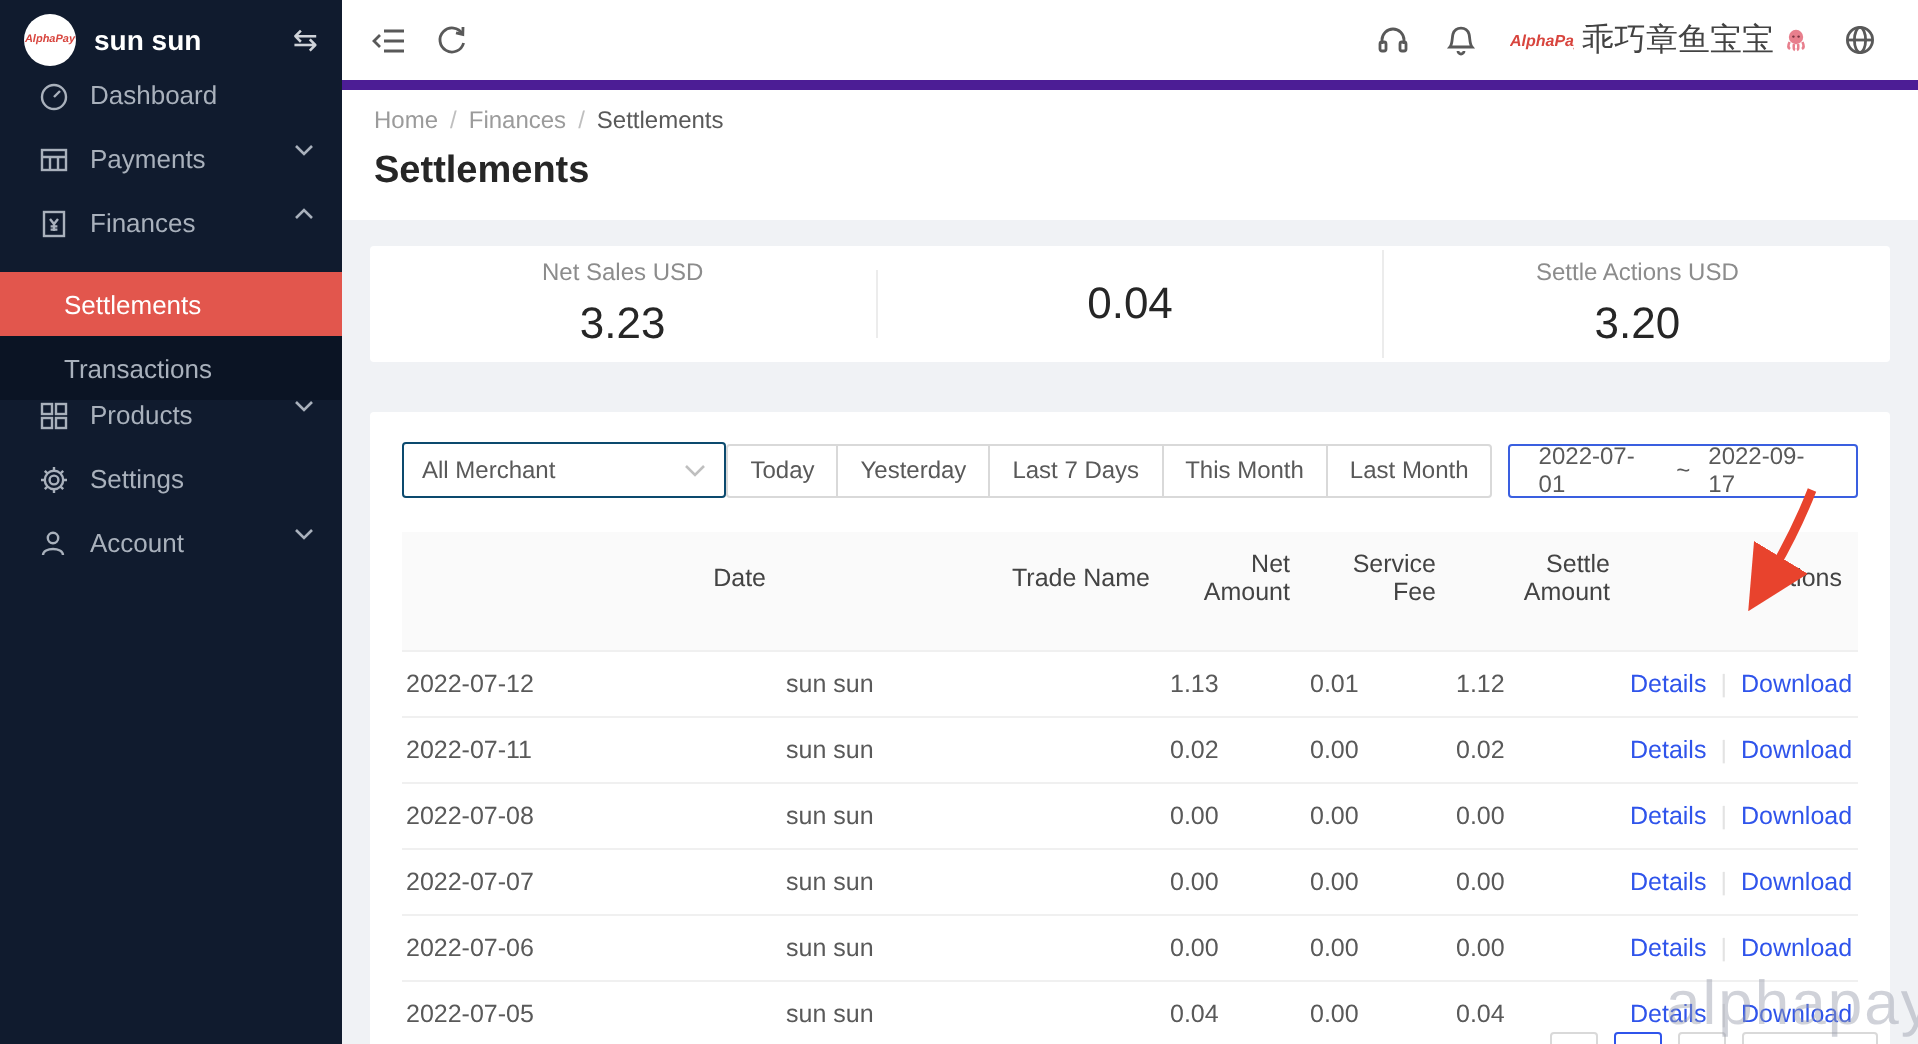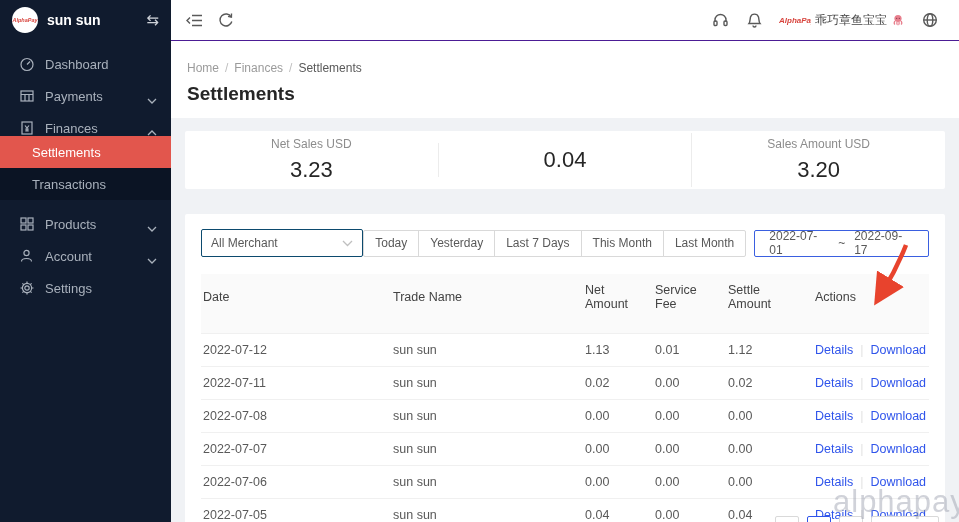--- a/index.html
+++ b/index.html
@@ -11,39 +11,39 @@
   a { text-decoration:none; }
 
   
   .sidebar { position:absolute; left:0; top:0; width:171px; height:522px; background:#101b2e; z-index:3; }
   .logo-row { height:40px; display:flex; align-items:center; padding:0 12px; gap:9px; }
   .logo-circle { width:26px; height:26px; border-radius:50%; background:#fff; display:flex; align-items:center; justify-content:center; flex:none; overflow:hidden; }
   .logo-circle span { font-size:5.5px; color:#d8453e; font-weight:bold; font-style:italic; }
   .merchant-name { color:#fff; font-weight:bold; font-size:14px; flex:1; white-space:nowrap; }
   .collapse-ic { color:#cfd3d9; font-size:15px; cursor:pointer; }
   .menu { padding-top:0; }
-  .menu-item { height:32px; display:flex; align-items:flex-end; padding:0 14px 0 19px; color:#a9b1bc; font-size:13px; cursor:pointer; }
+  .menu-item { height:32px; display:flex; align-items:flex-start; padding:0 14px 0 19px; color:#a9b1bc; font-size:13px; cursor:pointer; }
   .menu-item .mi-icon { width:16px; height:16px; margin-right:10px; flex:none; display:flex; }
   .menu-item .mi-label { flex:1; white-space:nowrap; }
   .menu-item .chev { width:10px; height:6px; flex:none; }
   .submenu-wrap { background:#0b1424; }
   .sub-item { height:32px; display:flex; align-items:center; padding-left:32px; color:#a9b1bc; font-size:13px; cursor:pointer; }
   .sub-item.selected { background:#e2564d; color:#fff; }
   svg.sic { stroke:#a9b1bc; fill:none; stroke-width:1.2; }
   svg.tic { stroke:#595959; fill:none; stroke-width:1.4; }
 
   
   .main { position:absolute; left:171px; top:0; width:788px; height:522px; }
   .topbar { height:40px; background:#fff; display:flex; align-items:center; padding:0 20px 0 14px; }
   .tb-left { display:flex; align-items:center; gap:14px; }
   .tb-icon { width:18px; height:18px; display:flex; align-items:center; justify-content:center; cursor:pointer; }
   .tb-right { margin-left:auto; display:flex; align-items:center; gap:16px; }
   .tb-user { display:flex; align-items:center; gap:4px; cursor:pointer; }
-  .tb-user .uname { font-size:12px; color:#434343; }
-  .page-header { background:#fff; padding:20px 16px 13px 16px; border-top:1px solid #4c1d95; }
+  .tb-user .uname { font-size:16px; color:#434343; }
+  .page-header { background:#fff; padding:8px 16px 13px 16px; border-top:5px solid #4c1d95; }
   .breadcrumb { font-size:12px; color:#9b9b9b; margin-bottom:8px; }
   .breadcrumb .bc-sep { margin:0 6px; color:#bfbfbf; }
   .breadcrumb .bc-last { color:#595959; }
   .page-title { font-size:19px; font-weight:bold; color:#262626; }
 
   .content { padding:13px 14px 0 14px; }
 
   
   .stats-card { background:#fff; height:58px; display:flex; align-items:center; margin-bottom:25px; border-radius:2px; }
   .stat { flex:1; text-align:center; }
@@ -61,21 +61,21 @@
   .filter-right { margin-left:auto; display:flex; align-items:flex-end; }
   .btn-group { display:flex; }
   .range-btn { height:27px; padding:0 11px; background:#fff; border:1px solid #d9d9d9; margin-left:-1px;
     font-size:12px; color:#595959; display:flex; align-items:center; cursor:pointer; white-space:nowrap; }
   .range-btn:first-child { border-radius:2px 0 0 2px; margin-left:0; }
   .range-btn:last-child { border-radius:0 2px 2px 0; }
   .date-range { height:27px; margin-left:8px; border:1px solid #3a5fe0; border-radius:2px; background:#fff;
     display:flex; align-items:center; padding:0 14px; font-size:12px; color:#595959; gap:9px; cursor:pointer; }
 
   table.data { width:100%; border-collapse:collapse; table-layout:fixed; }
-  table.data th { background:#fafafa; font-weight:500; color:#434343; font-size:12.5px; text-align:left;
+  table.data th { background:#fafafa; font-weight:500; color:#434343; font-size:12.5px; text-align:right;
     padding:9px 8px 22px 2px; border-bottom:1px solid #f0f0f0; }
   table.data td { font-size:12.5px; color:#595959; padding:9px 8px 9px 2px; border-bottom:1px solid #f0f0f0; }
   td.actions a { color:#2f54eb; font-size:12.5px;text-align:right; }
   td.actions .sep { color:#e3e3e3; margin:0 7px; }
 
   
   .pagination { position:absolute; left:775px; top:516px; display:flex; gap:8px; z-index:2; }
   .pg-box { width:24px; height:24px; border:1px solid #d9d9d9; border-radius:2px; background:#fff; cursor:pointer; }
   .pg-box.active { border-color:#2f54eb; }
   .pg-size { width:68px; height:24px; border:1px solid #d9d9d9; border-radius:2px; background:#fff; cursor:pointer; }
@@ -153,39 +153,39 @@
       </span>
       <span class="mi-label">Products</span>
       <svg class="chev" viewBox="0 0 10 6">
           <polyline points="1,1 5,5 9,1" fill="none" stroke="#a9b1bc" stroke-width="1.3"></polyline>
         </svg>
     </div>
 
     <div class="menu-item">
       <span class="mi-icon">
         <svg class="sic" width="16" height="16" viewBox="0 0 16 16">
+          <circle cx="8" cy="8" r="2.2"></circle>
+            <circle cx="8" cy="8" r="4.6"></circle>
+          <path d="M8 1.5 V3.4 M8 12.6 V14.5 M1.5 8 H3.4 M12.6 8 H14.5 M3.4 3.4 L4.7 4.7 M11.3 11.3 L12.6 12.6 M12.6 3.4 L11.3 4.7 M4.7 11.3 L3.4 12.6"></path>
+        </svg>
+      </span>
+      <span class="mi-label">Settings</span>
+    </div>
+
+    <div class="menu-item">
+      <span class="mi-icon">
+        <svg class="sic" width="16" height="16" viewBox="0 0 16 16">
             <circle cx="7.5" cy="5" r="2.6"></circle>
             <path d="M2.5 13.5 C2.5 9.5 12.5 9.5 12.5 13.5"></path>
           </svg>
       </span>
       <span class="mi-label">Account</span>
       <svg class="chev" viewBox="0 0 10 6">
           <polyline points="1,1 5,5 9,1" fill="none" stroke="#a9b1bc" stroke-width="1.3"></polyline>
         </svg>
-    </div>
-
-    <div class="menu-item">
-      <span class="mi-icon">
-        <svg class="sic" width="16" height="16" viewBox="0 0 16 16">
-          <circle cx="8" cy="8" r="2.2"></circle>
-            <circle cx="8" cy="8" r="4.6"></circle>
-          <path d="M8 1.5 V3.4 M8 12.6 V14.5 M1.5 8 H3.4 M12.6 8 H14.5 M3.4 3.4 L4.7 4.7 M11.3 11.3 L12.6 12.6 M12.6 3.4 L11.3 4.7 M4.7 11.3 L3.4 12.6"></path>
-        </svg>
-      </span>
-      <span class="mi-label">Settings</span>
     </div>
   </div>
 </div>
 
 <div class="main">
 
   <div class="topbar">
     <div class="tb-left">
       <span class="tb-icon">
         <svg class="tic" width="17" height="15" viewBox="0 0 17 15">
@@ -249,21 +249,21 @@
           <div class="stat-value">3.23</div>
         </div>
       </div>
       <div class="stat">
         <div class="stat-inner">
           <div class="stat-value">0.04</div>
         </div>
       </div>
       <div class="stat">
         <div class="stat-inner">
-          <div class="stat-label">Sales Amount USD</div>
+          <div class="stat-label">Settle Actions USD</div>
           <div class="stat-value">3.20</div>
         </div>
       </div>
     </div>
 
     <div class="table-card">
       <div class="filter-row">
         <div class="merchant-select">
           <span class="sel-label">All Merchant</span>
           <svg width="11" height="7" viewBox="0 0 11 7">

